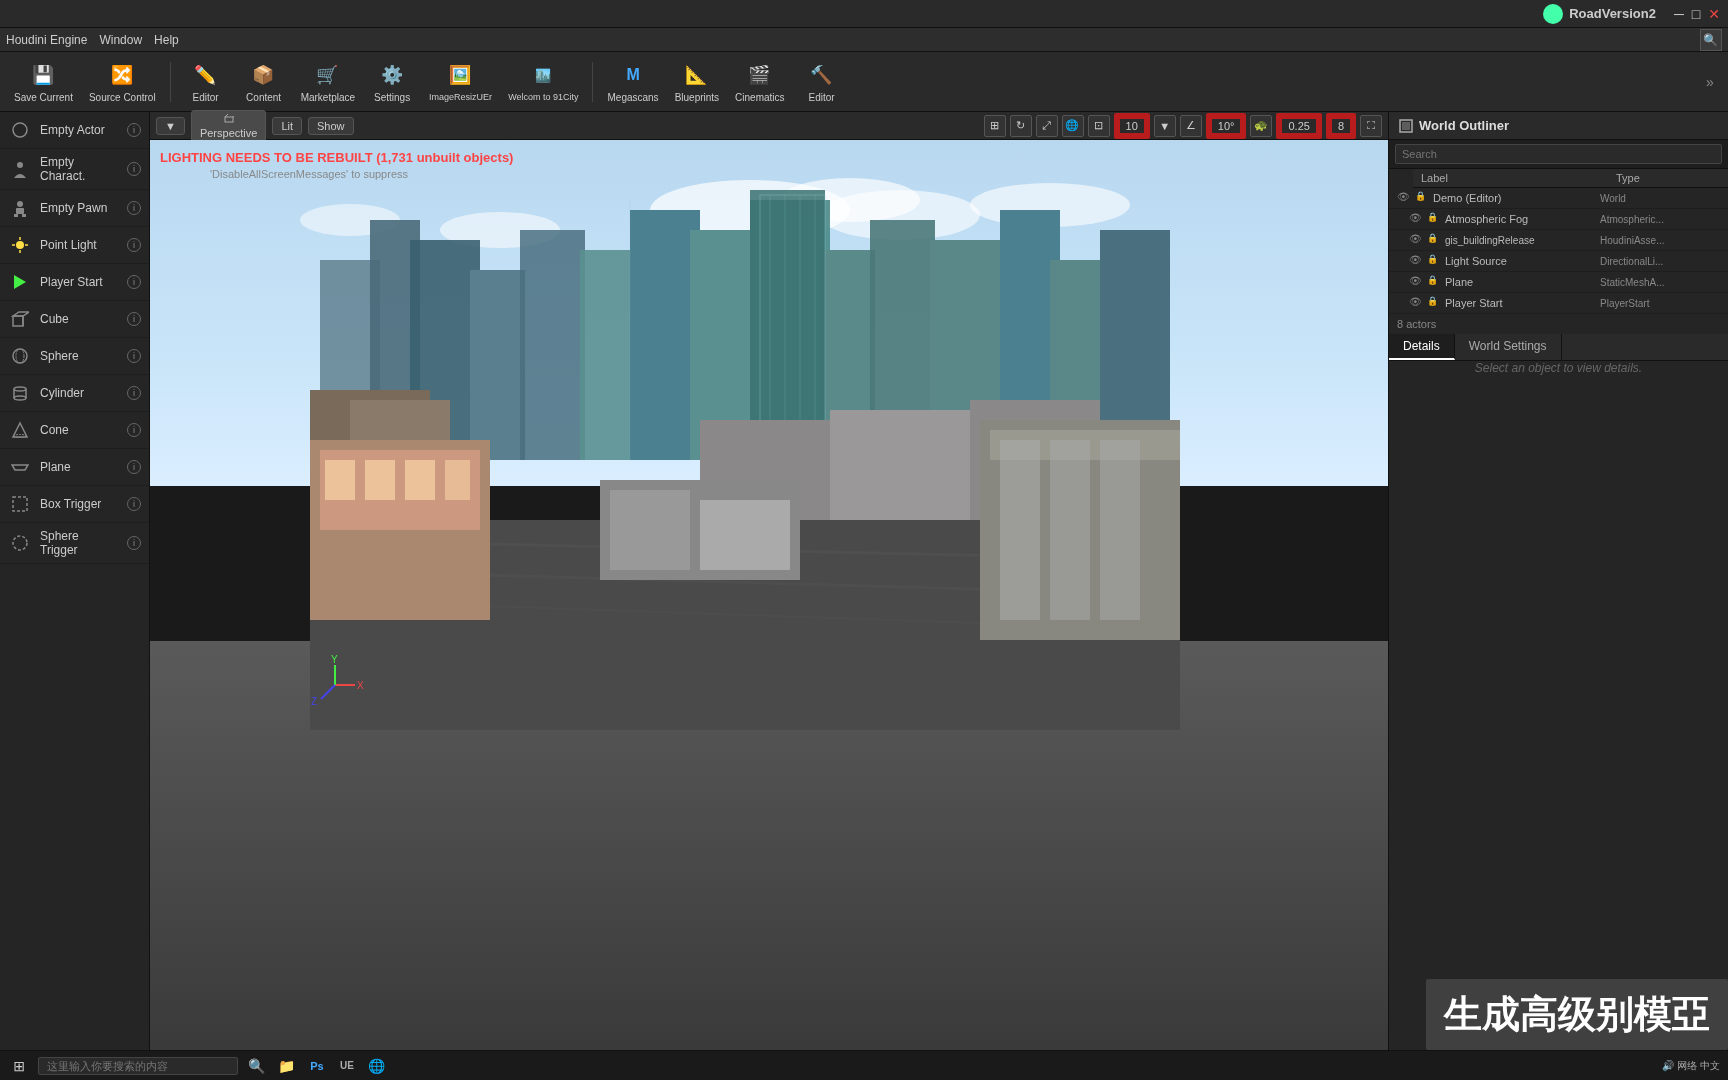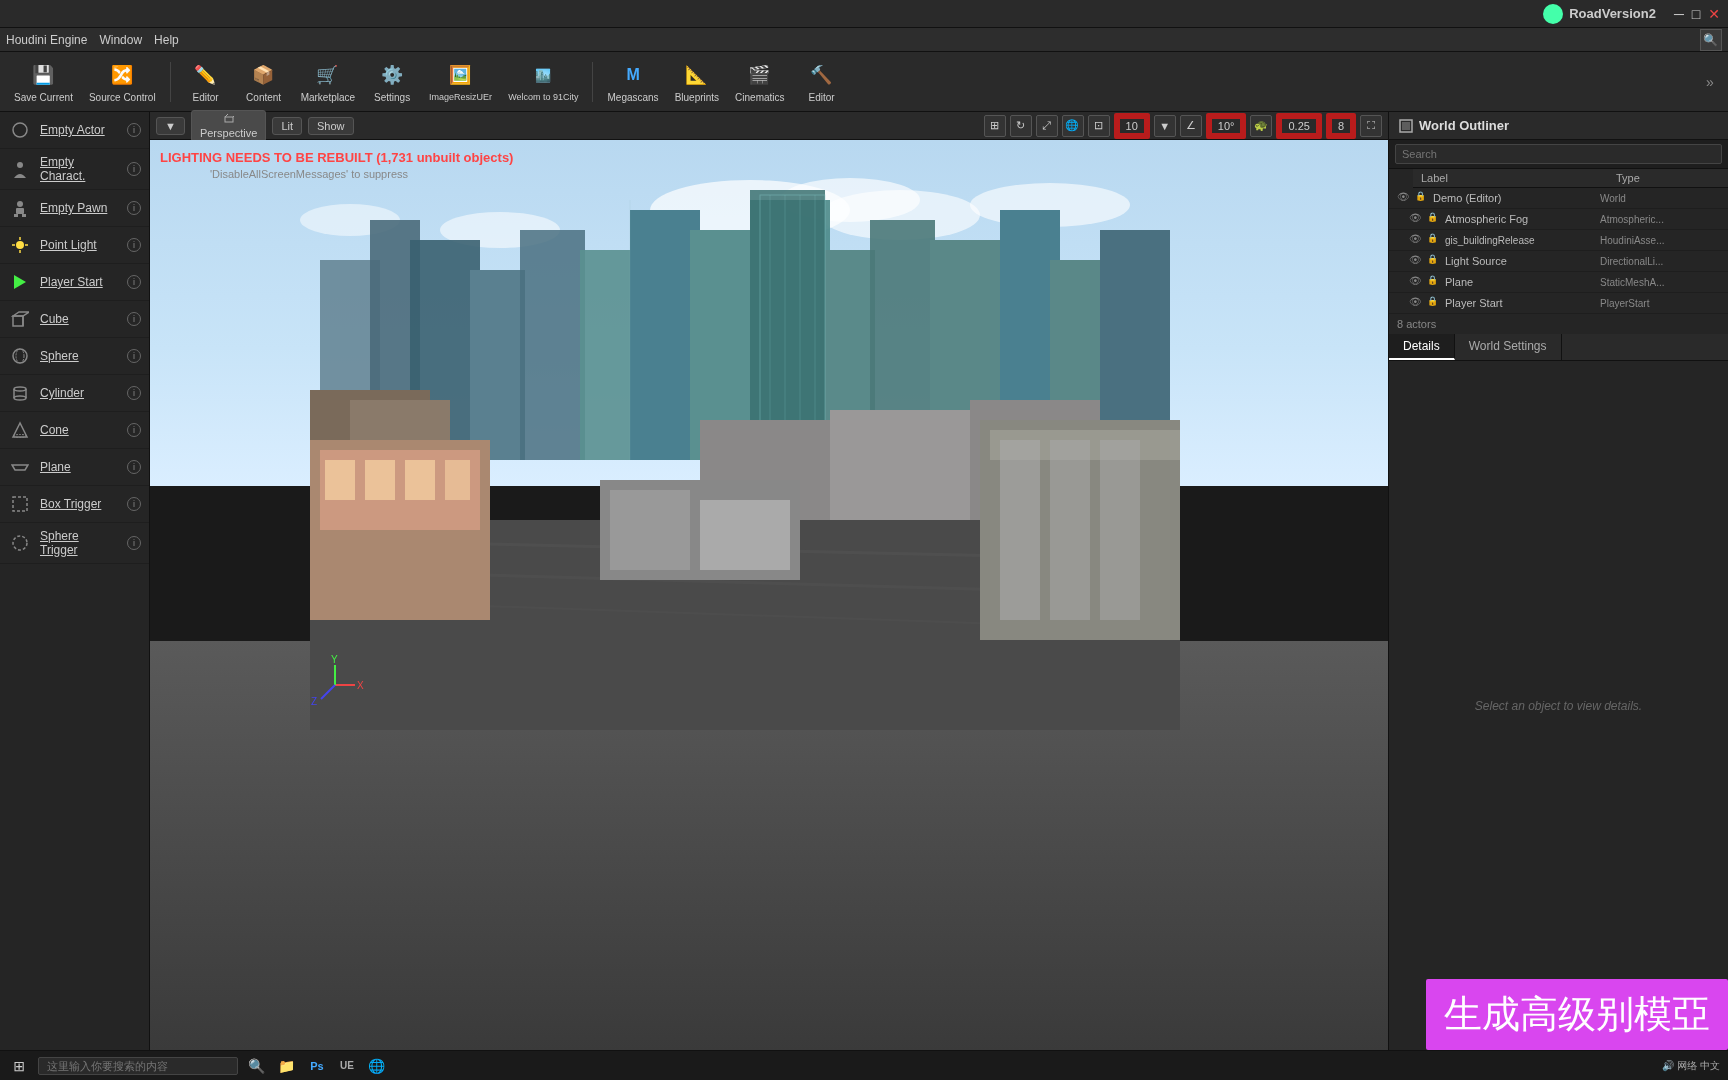--- a/index.html
+++ b/index.html
@@ -107,21 +107,21 @@
       cursor: pointer;
       border-bottom: 1px solid #1e1e1e;
       gap: 8px;
     }
     .actor-icon {
       width: 24px; height: 24px;
       display: flex; align-items: center; justify-content: center;
       font-size: 14px;
       flex-shrink: 0;
     }
-    .actor-label { flex: 1; font-size: 12px; color: #ccc; text-decoration: underline; }
+    .actor-label { flex: 1; font-size: 12px; color: #ccc; }
     .actor-info {
       width: 14px; height: 14px;
       border: 1px solid #666;
       border-radius: 50%;
       display: flex; align-items: center; justify-content: center;
       font-size: 9px; color: #888; cursor: pointer;
     }
 
     
     #center-area {
@@ -262,21 +262,21 @@
     .panel-tab {
       padding: 5px 14px;
       cursor: pointer;
       font-size: 12px; color: #aaa;
       border-right: 1px solid #111;
     }
     .panel-tab.active { background: #1e1e1e; color: #fff; border-bottom: 2px solid #fff; }
     .details-empty {
       flex: 1;
       display: flex;
-      align-items: center;
+      align-items: flex-start;
       justify-content: center;
       color: #666;
       font-size: 12px;
       font-style: italic;
     }
 
     
     #bottom-area {
       height: 250px;
       display: flex;
@@ -775,21 +775,21 @@
     <div class="bottom-icon-btn">▶</div>
   </div>
 
   <div style="height:26px;background:#222;display:flex;align-items:center;border-bottom:1px solid #111;">
 
     <div class="bottom-spacer"></div>
 
   </div>
 
   <div style="position:relative;">
-    <div id="chinese-overlay" style="position:fixed;right:0;bottom:30px;background:#d946ef;padding:10px 18px;font-size:38px;font-weight:normal;color:#fff;z-index:999;">
+    <div id="chinese-overlay" style="position:fixed;right:0;bottom:30px;background:#404040;padding:10px 18px;font-size:38px;font-weight:bold;color:#fff;z-index:999;">
       <span>生成高级别模亞</span>
     </div>
   </div>
 </div>
 
 <div id="taskbar">
   <div class="taskbar-icon">⊞</div>
   <input type="text" class="taskbar-input" placeholder="这里输入你要搜索的内容" style="">
   <div class="taskbar-icon">🔍</div>
   <div class="taskbar-icon">📁</div>

